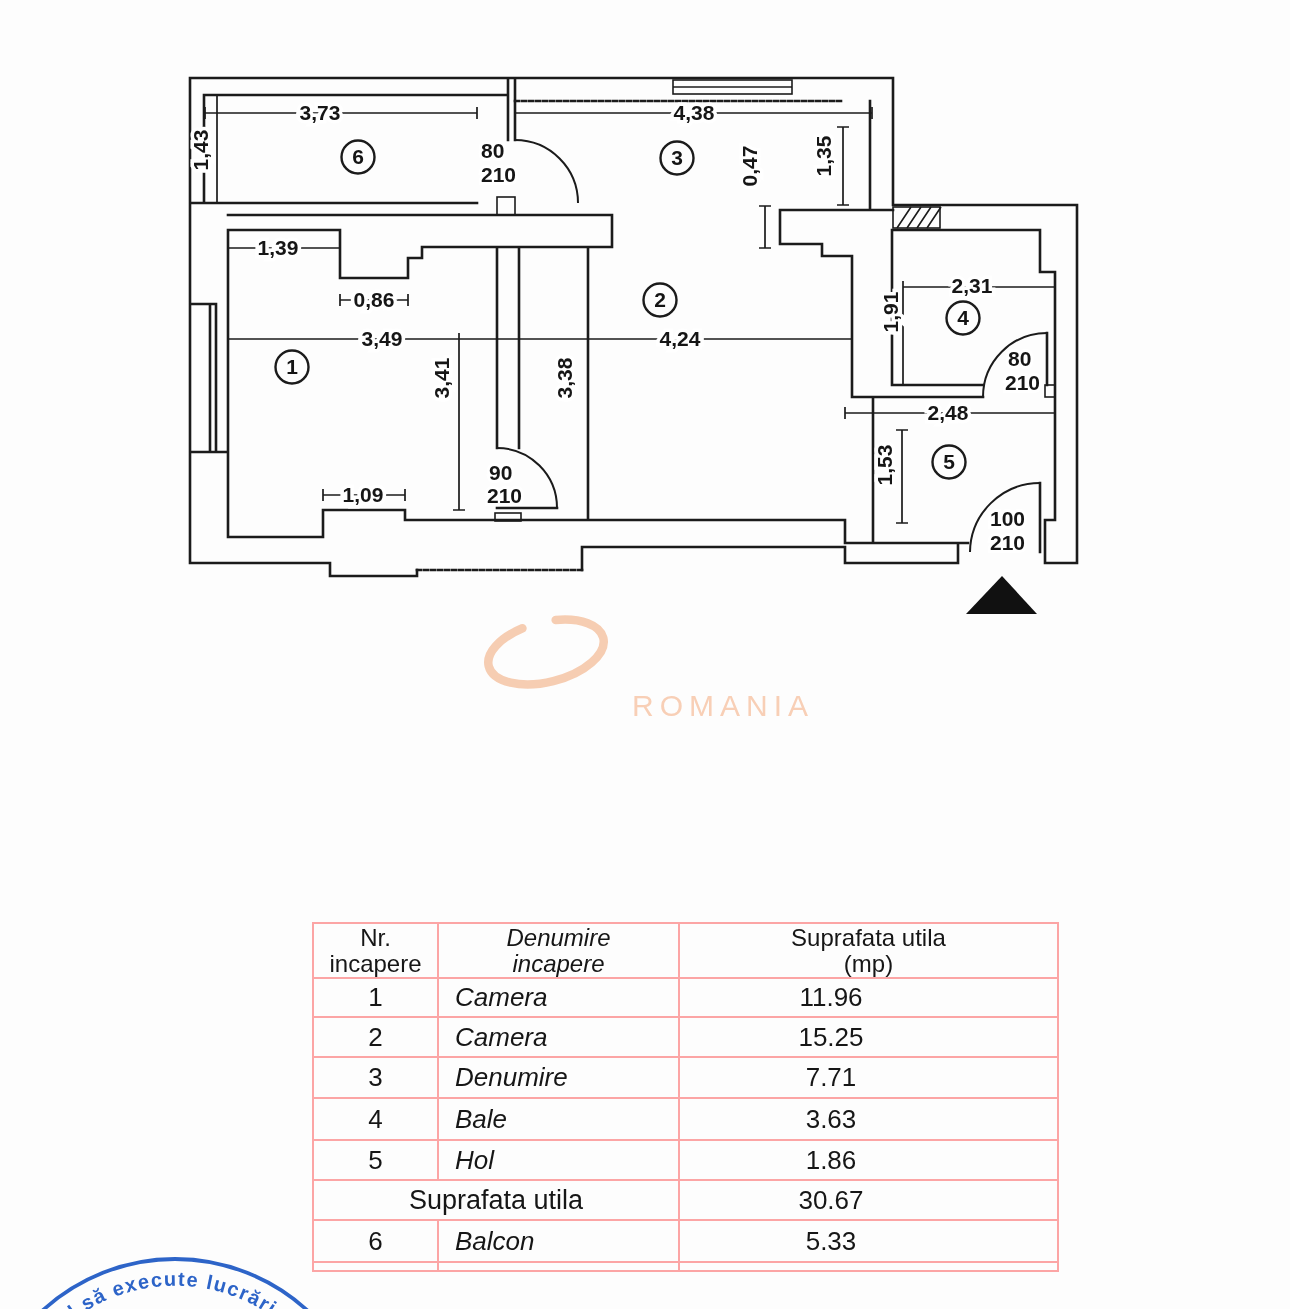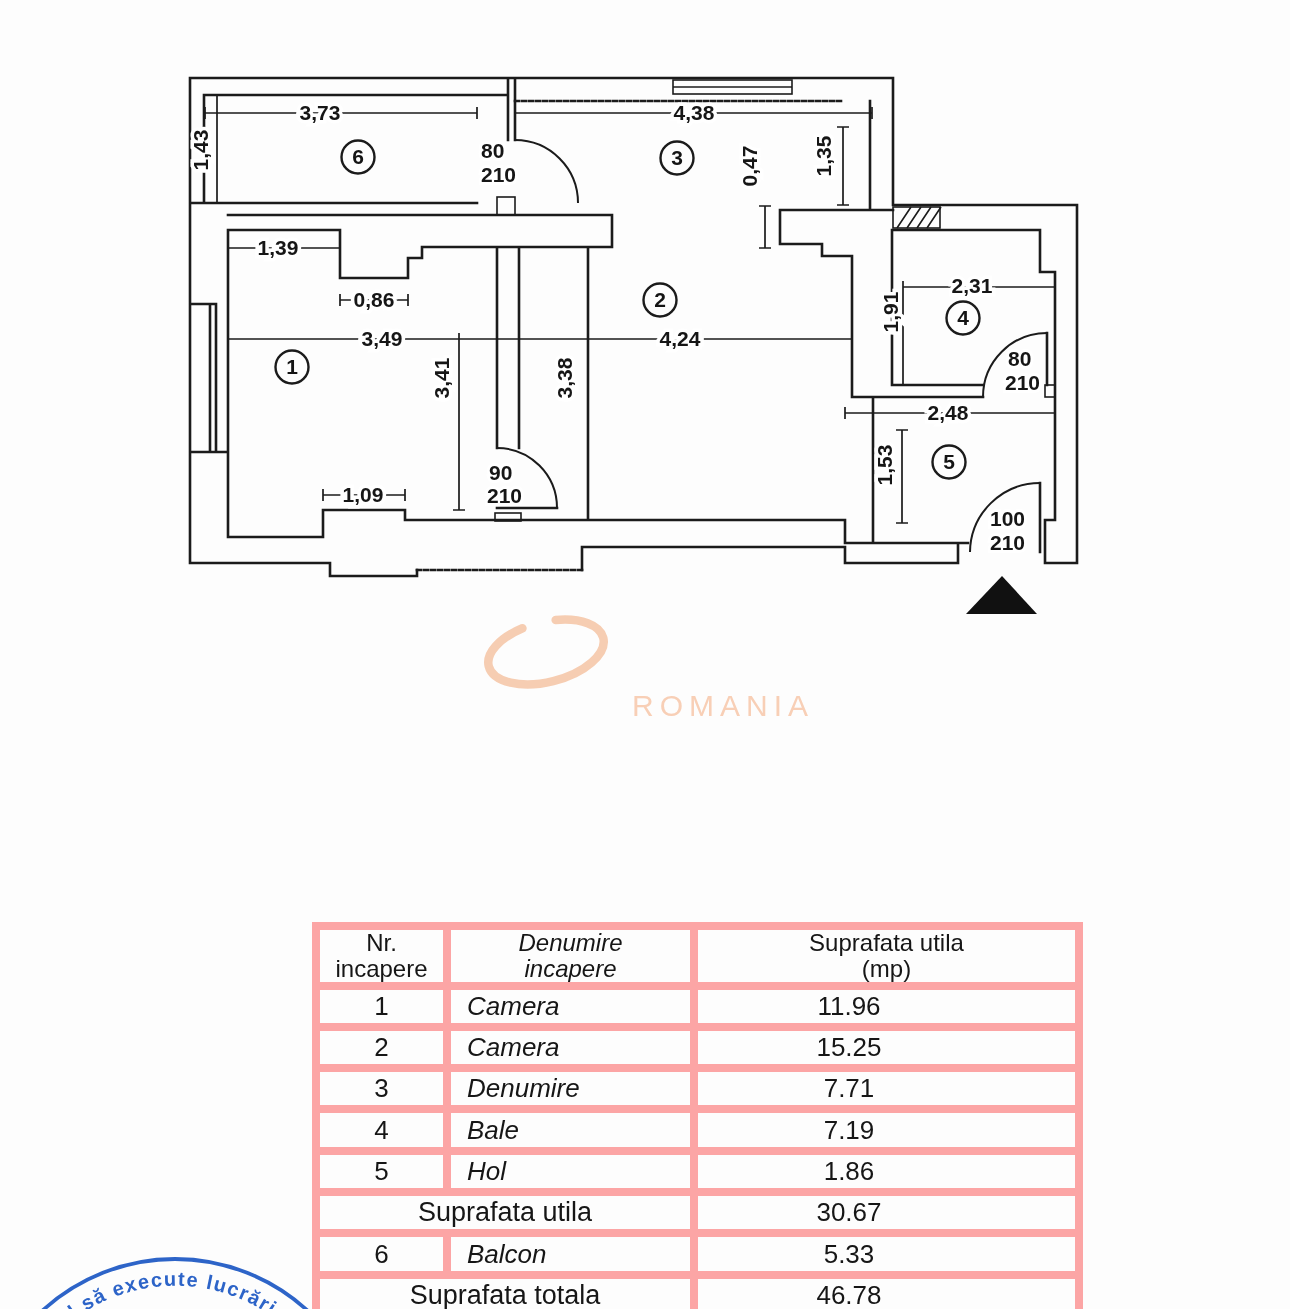--- a/index.html
+++ b/index.html
@@ -27,21 +27,21 @@
   .stamp-text{font-size:20px;font-weight:bold;letter-spacing:1.5px;fill:#2d64c8;}
 
   
   .areas{
     position:absolute;left:312px;top:922px;
     border-collapse:collapse;
     table-layout:fixed;
     font-family:"Liberation Sans", sans-serif;
     color:#161616;
   }
-  .areas td{border:8px solid #fca5a5;font-size:26px;overflow:hidden;}
+  .areas td{border:2px solid #fca5a5;font-size:26px;overflow:hidden;}
   .areas .c1{width:121px;text-align:center;}
   .areas .c2{width:222px;text-align:left;padding-left:16px;font-style:italic;}
   .areas .c3{width:300px;text-align:center;padding-right:76px;}
   .areas .hdr{font-size:24px;line-height:26px;text-align:center;vertical-align:middle;padding:0;}
   .areas .hdr3{padding-right:0;}
   .areas .merged{text-align:center;font-size:27px;}
 </style>
 </head>
 <body>
 
@@ -225,40 +225,36 @@
     <td class="c3">15.25</td>
   </tr>
   <tr style="height:41px;">
     <td class="c1">3</td>
     <td class="c2">Denumire</td>
     <td class="c3">7.71</td>
   </tr>
   <tr style="height:42px;">
     <td class="c1">4</td>
     <td class="c2">Bale</td>
-    <td class="c3">7.19</td>
+    <td class="c3">3.63</td>
   </tr>
   <tr style="height:40px;">
     <td class="c1">5</td>
     <td class="c2">Hol</td>
     <td class="c3">1.86</td>
   </tr>
   <tr style="height:40px;">
     <td class="merged" colspan="2">Suprafata utila</td>
     <td class="c3">30.67</td>
   </tr>
   <tr style="height:42px;">
     <td class="c1">6</td>
     <td class="c2">Balcon</td>
     <td class="c3">5.33</td>
   </tr>
-  <tr style="height:40px;">
-    <td class="merged" colspan="2">Suprafata totala</td>
-    <td class="c3">46.78</td>
-  </tr>
   <tr style="height:9px;">
     <td class="c1"></td>
     <td class="c2"></td>
     <td class="c3"></td>
   </tr>
 </tbody>
   </table>
 
 
 

